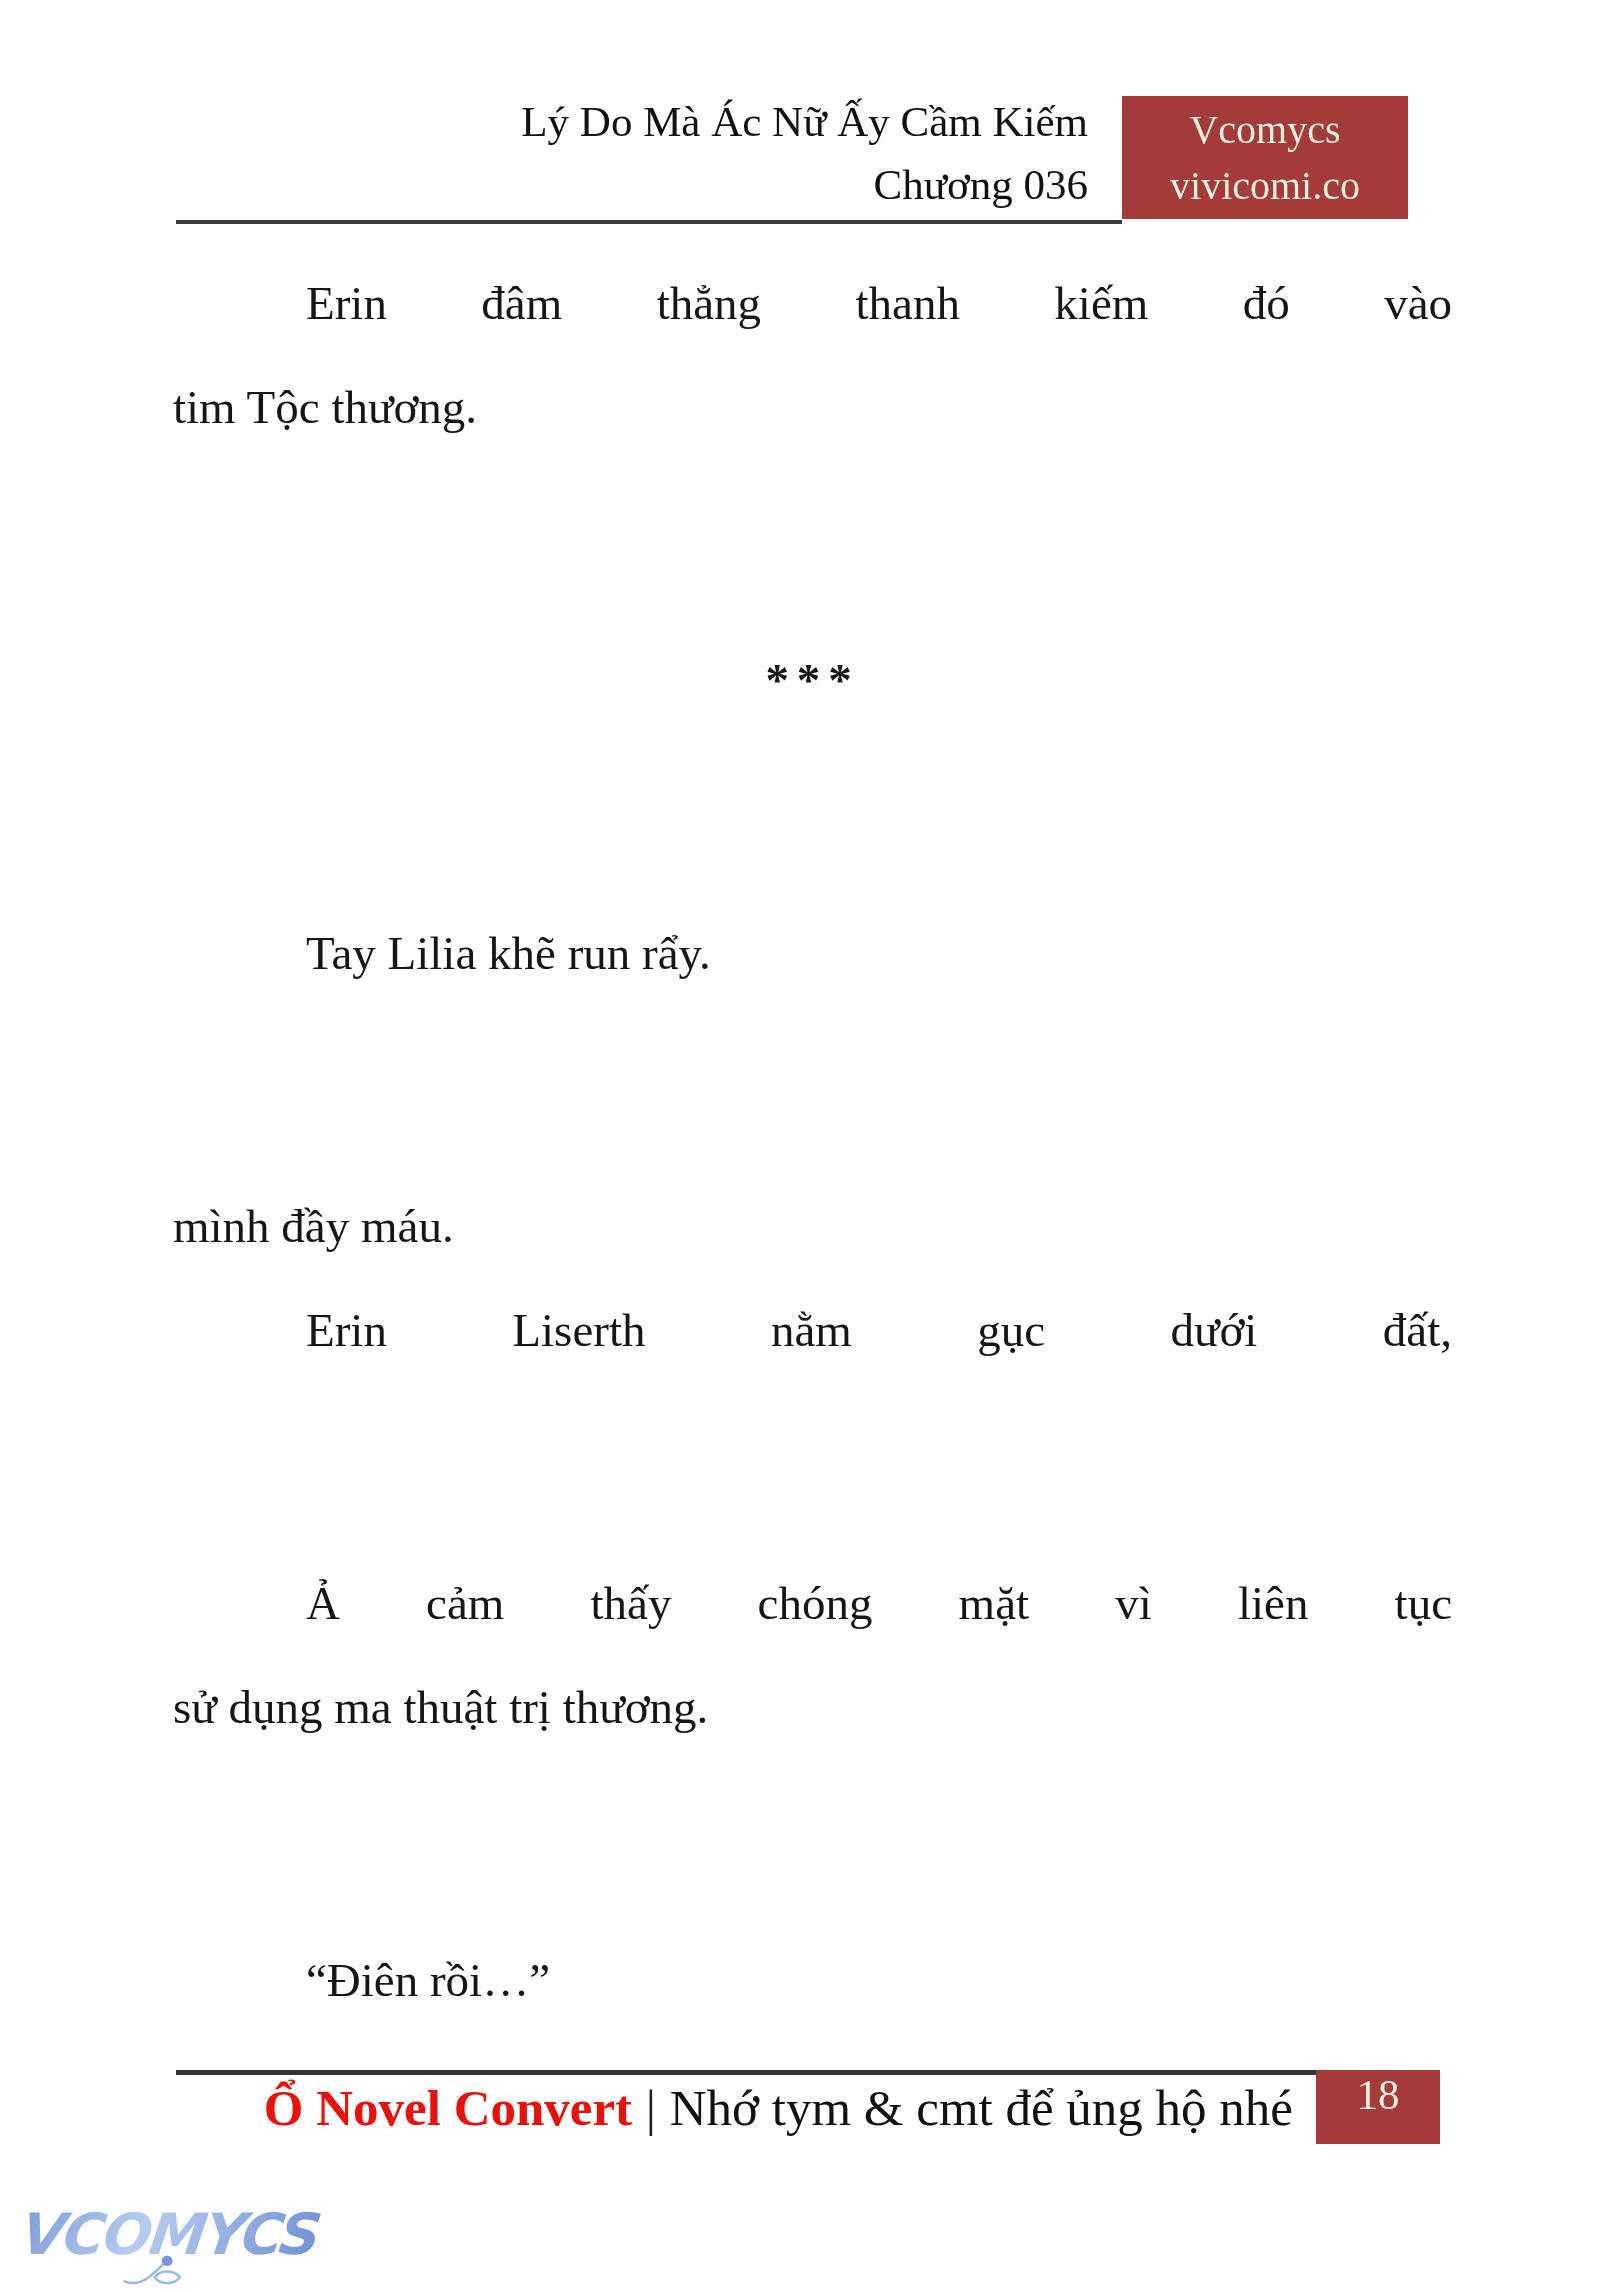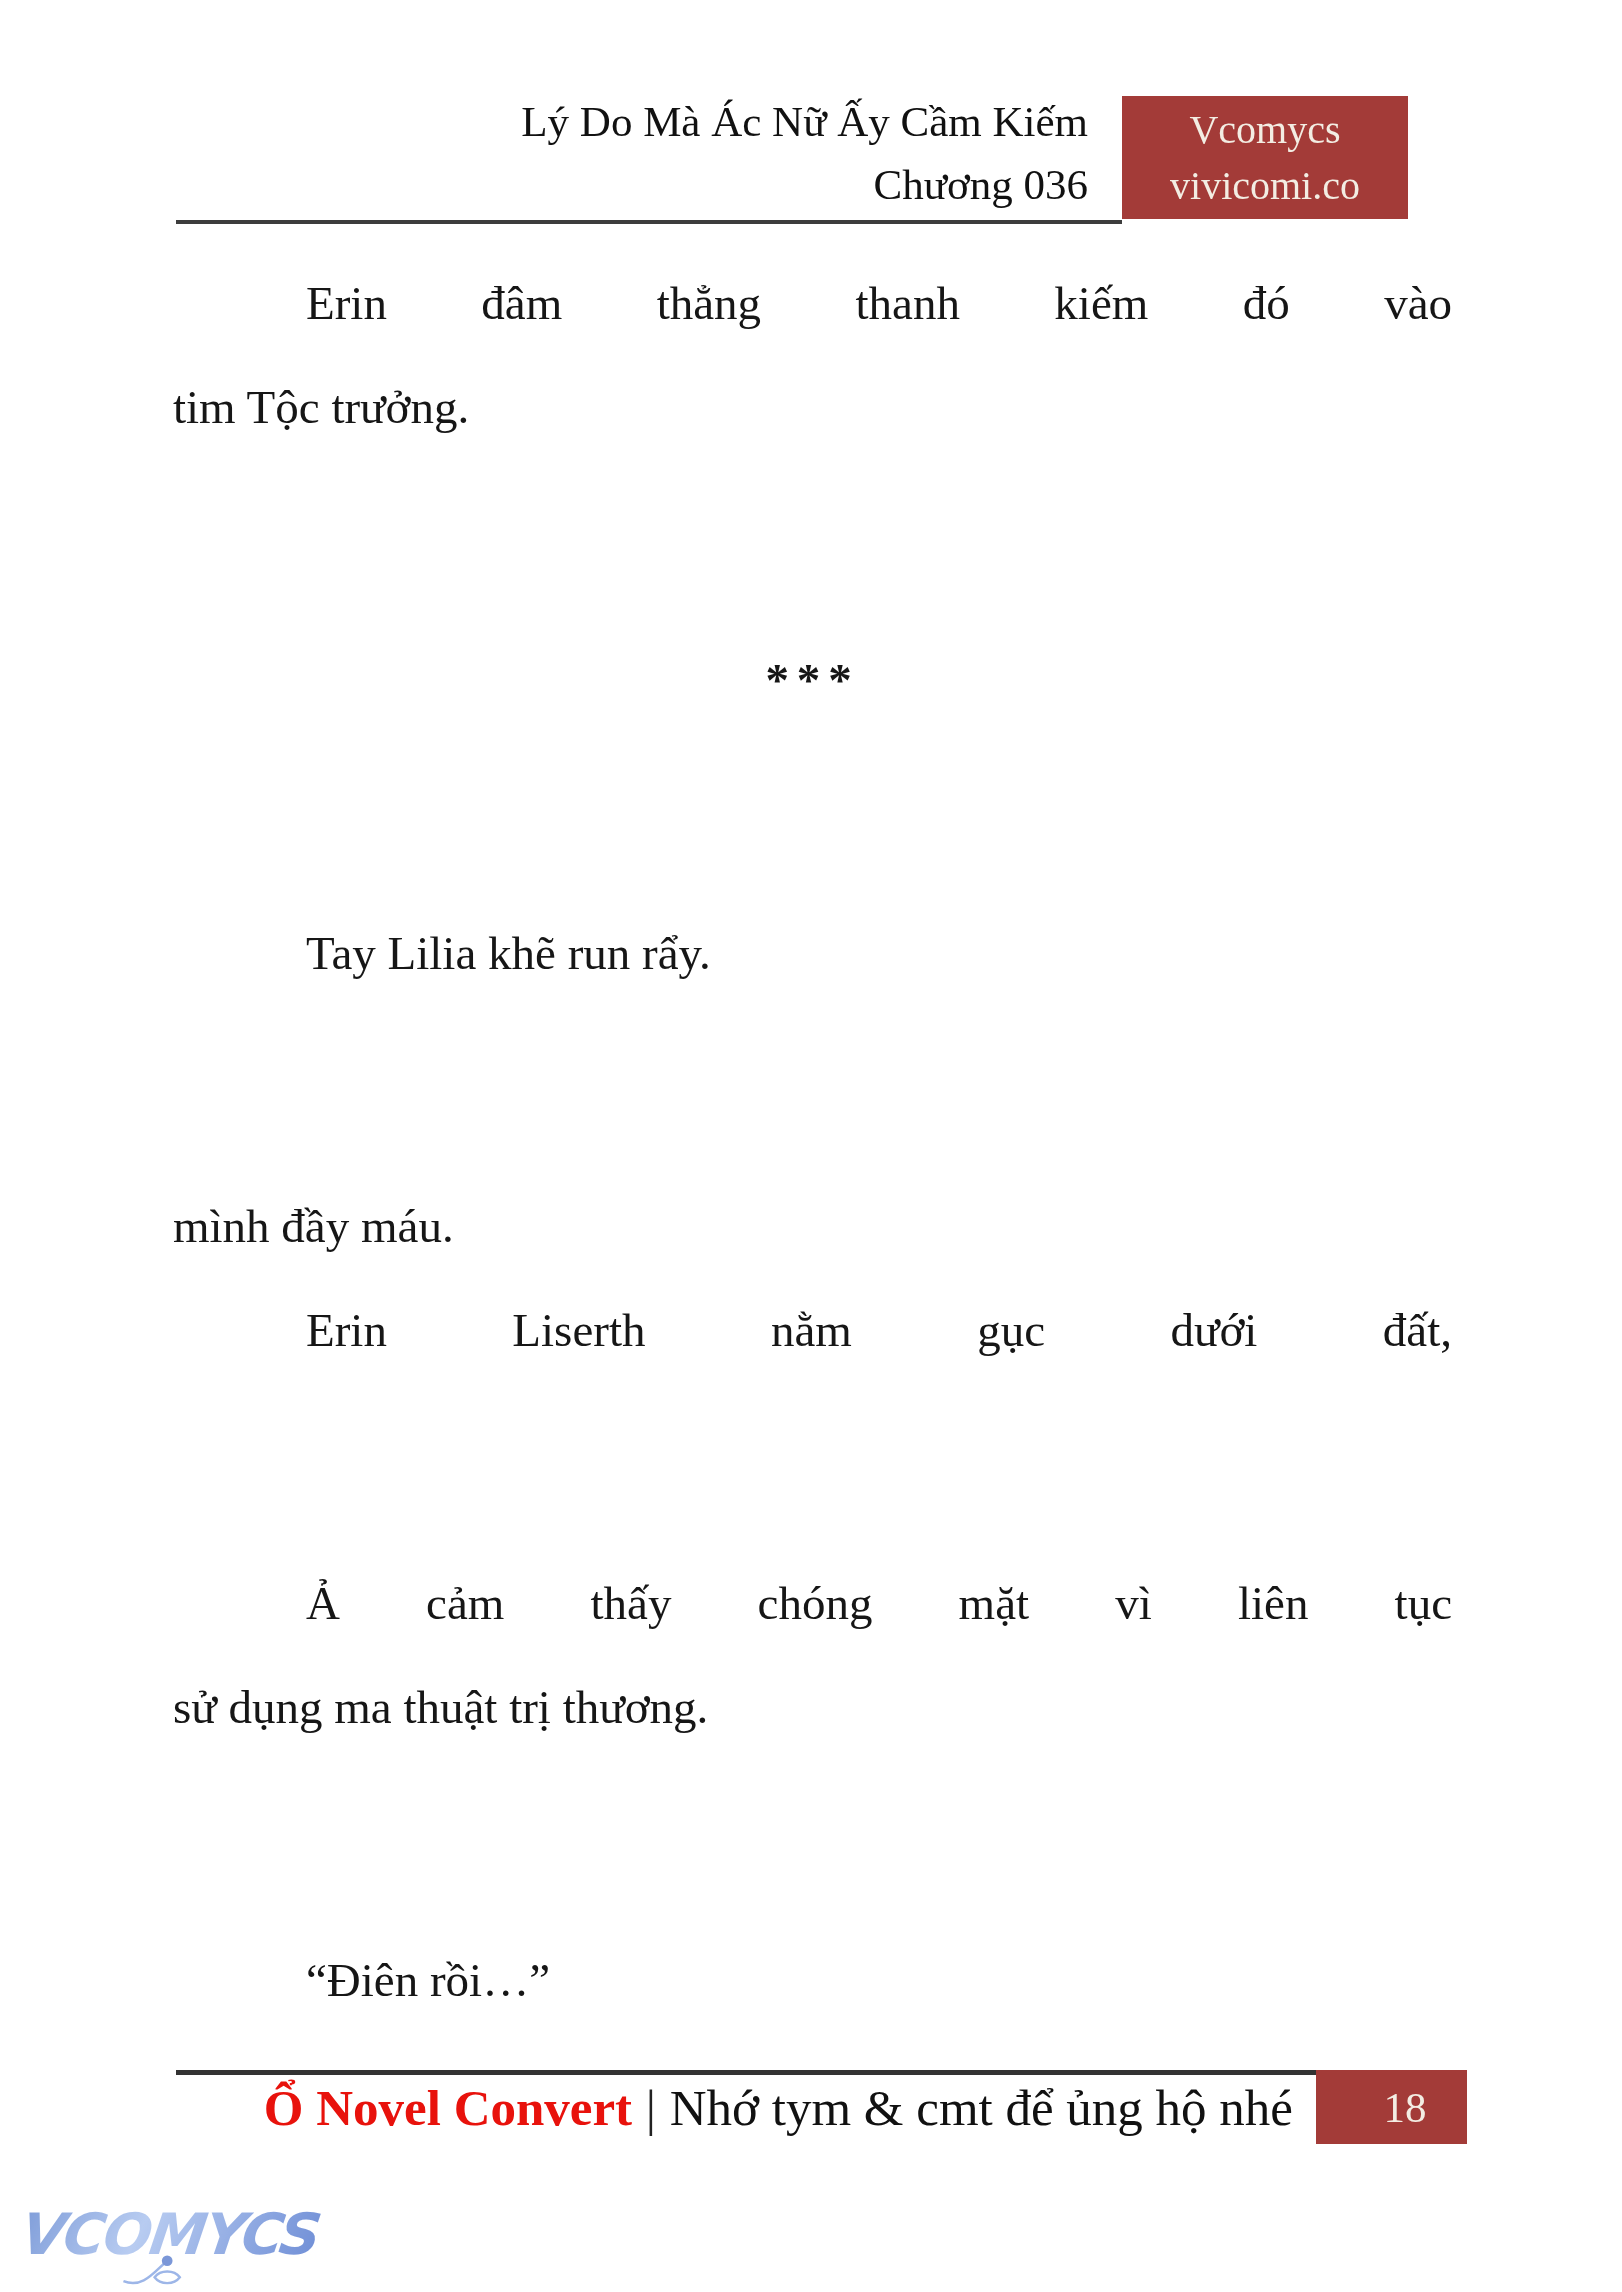--- a/index.html
+++ b/index.html
@@ -94,24 +94,23 @@
   .footer-sep { color: #222222; padding: 0 13.7px; font-weight: normal; }
   .page-number-badge {
     position: absolute;
     left: 1316px;
     top: 2070px;
     width: 124px;
     height: 74px;
     background: #a33b38;
     color: #f3ede3;
     display: flex;
-    align-items: center;
+    align-items: flex-start;
     justify-content: center;
     font-size: 43px;
-    padding-left: 27px;
   }
 
   
   .watermark {
     position: absolute;
     left: 21.6px;
     top: 2201px;
     width: 255px;
     height: 88px;
   }
@@ -150,21 +149,21 @@
     <div>Vcomycs</div>
     <div>vivicomi.co</div>
   </div>
 
   <div class="header-rule"></div>
 
   <div class="body-text">
 
     <div class="para">
       <div class="line first fill">Erin đâm thẳng thanh kiếm đó vào</div>
-      <div class="line">tim Tộc trưởng.</div>
+      <div class="line">tim Tộc thương.</div>
     </div>
 
     <div class="para separator">***</div>
 
     <div class="para">
       <div class="line first">Tay Lilia khẽ run rẩy.</div>
     </div>
 
     <div class="para">
       <div class="line">mình đầy máu.</div>

